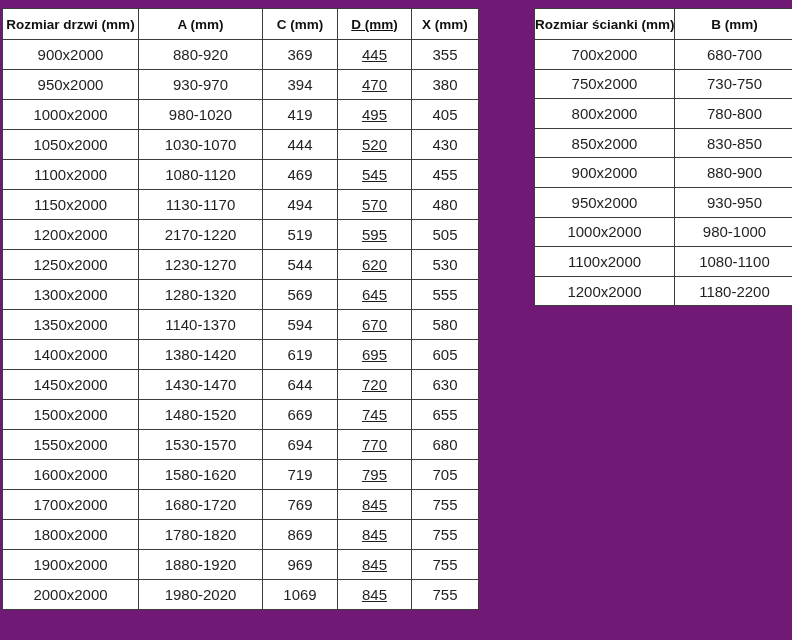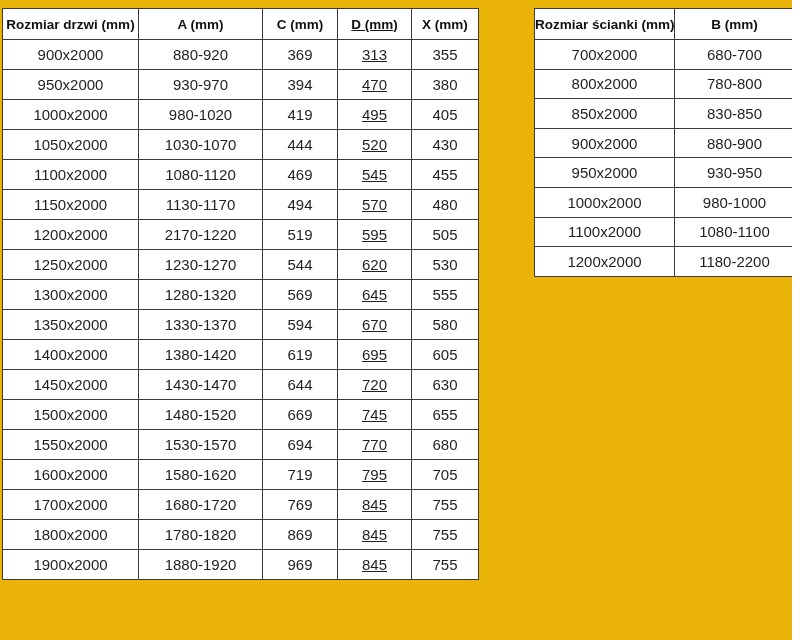--- a/index.html
+++ b/index.html
@@ -6,21 +6,21 @@
   html, body { width: 800px; height: 640px; }
   body {
     background: #ffffff;
     font-family: "Liberation Sans", sans-serif;
     color: #1a1a1a;
   }
   .page {
     position: relative;
     width: 792px;
     height: 640px;
-    background: #eab308;
+    background: #701a75;
     overflow: hidden;
   }
   table.tbl {
     position: absolute;
     border-collapse: collapse;
     table-layout: fixed;
     background: #ffffff;
   }
   .tbl th, .tbl td {
     border: 1px solid #3c3c3c;
@@ -67,21 +67,21 @@
           <th>C (mm)</th>
           <th>D (mm)</th>
           <th>X (mm)</th>
         </tr>
       </thead>
       <tbody>
         <tr>
           <td>900x2000</td>
           <td>880-920</td>
           <td>369</td>
-          <td>313</td>
+          <td>445</td>
           <td>355</td>
         </tr>
         <tr>
           <td>950x2000</td>
           <td>930-970</td>
           <td>394</td>
           <td>470</td>
           <td>380</td>
         </tr>
         <tr>
@@ -128,21 +128,21 @@
         </tr>
         <tr>
           <td>1300x2000</td>
           <td>1280-1320</td>
           <td>569</td>
           <td>645</td>
           <td>555</td>
         </tr>
         <tr>
           <td>1350x2000</td>
-          <td>1330-1370</td>
+          <td>1140-1370</td>
           <td>594</td>
           <td>670</td>
           <td>580</td>
         </tr>
         <tr>
           <td>1400x2000</td>
           <td>1380-1420</td>
           <td>619</td>
           <td>695</td>
           <td>605</td>
@@ -189,35 +189,46 @@
           <td>845</td>
           <td>755</td>
         </tr>
         <tr>
           <td>1900x2000</td>
           <td>1880-1920</td>
           <td>969</td>
           <td>845</td>
           <td>755</td>
         </tr>
+        <tr>
+          <td>2000x2000</td>
+          <td>1980-2020</td>
+          <td>1069</td>
+          <td>845</td>
+          <td>755</td>
+        </tr>
       </tbody>
     </table>
   <table class="tbl tbl-right">
       <thead>
         <tr>
           <th>Rozmiar ścianki (mm)</th>
           <th>B (mm)</th>
         </tr>
       </thead>
       <tbody>
         <tr>
           <td>700x2000</td>
           <td>680-700</td>
         </tr>
         <tr>
+          <td>750x2000</td>
+          <td>730-750</td>
+        </tr>
+        <tr>
           <td>800x2000</td>
           <td>780-800</td>
         </tr>
         <tr>
           <td>850x2000</td>
           <td>830-850</td>
         </tr>
         <tr>
           <td>900x2000</td>
           <td>880-900</td>

